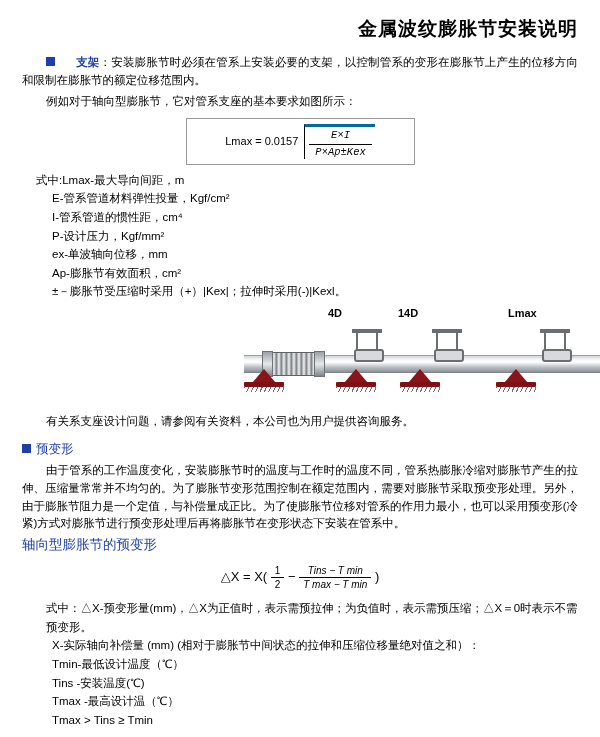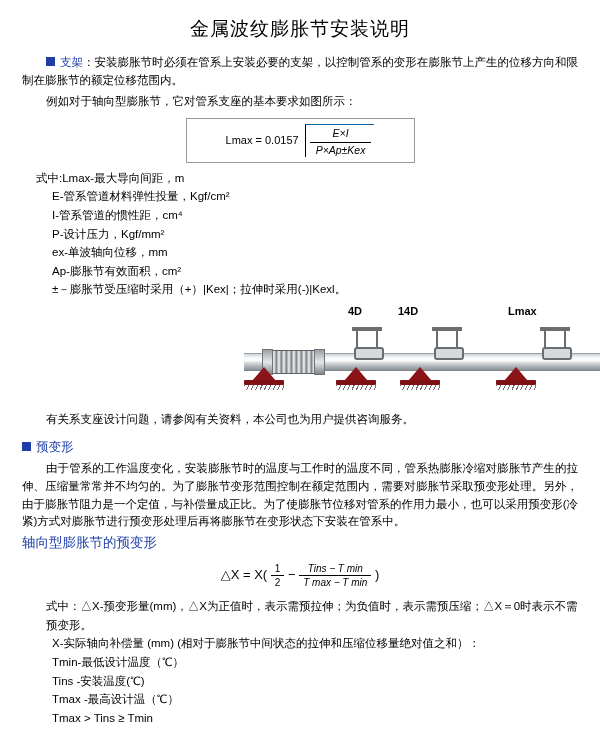--- a/index.html
+++ b/index.html
@@ -12,23 +12,23 @@
     overflow:hidden;
   }
   .page{
     position:relative;
     width:600px;
     height:737px;
     box-sizing:border-box;
     padding:14px 22px 0 22px;
   }
   .title{
-    text-align:center;
+    text-align:right;
     font-size:19px;
-    font-weight:normal;
+    font-weight:bold;
     letter-spacing:1px;
     margin:2px 0 12px 0;
   }
   .sq{
     display:inline-block;
     width:9px;height:9px;
     background:#1f3fa8;
     margin-right:5px;
     vertical-align:middle;
     position:relative;
@@ -42,22 +42,23 @@
   }
   .sec-head .txt{color:#1f3fa8;}
   p{
     margin:0 0 3px 0;
     font-size:11.5px;
     line-height:1.55;
     text-align:justify;
   }
   .indent{text-indent:24px;}
   .inline-head{
-    font-weight:normal;
+    font-weight:bold;
     color:#1f3fa8;
+    margin-left:16px;
   }
   .list{
     margin:4px 0 2px 0;
     font-size:11.5px;
     line-height:1.62;
   }
   .list div{padding-left:30px;}
   .list div.first{padding-left:14px;}
   .formula-box{
     margin:8px auto 6px auto;
@@ -73,24 +74,25 @@
     text-align:center;
     font-style:italic;
     font-size:10.5px;
     line-height:1.25;
   }
   .frac .num{border-bottom:1px solid #000;padding:0 6px 1px 6px;display:block;}
   .frac .den{padding:1px 6px 0 6px;display:block;}
   .sqrt{
     display:inline-block;
     vertical-align:middle;
-    border-top:1px solid #0369a1;
+    border-top:3px solid #0369a1;
     border-left:1px solid #000;
     padding:2px 3px 0 4px;
     margin-left:6px;
+    font-family:Liberation Mono, monospace;
   }
   .lmax-lbl{
     font-weight:normal;
     font-size:11px;
     vertical-align:middle;
   }
   .eqn{
     text-align:center;
     font-size:13px;
     margin:10px 0 8px 0;
@@ -200,21 +202,21 @@
     <div>E-管系管道材料弹性投量，Kgf/cm²</div>
     <div>I-管系管道的惯性距，cm⁴</div>
     <div>P-设计压力，Kgf/mm²</div>
     <div>ex-单波轴向位移，mm</div>
     <div>Ap-膨胀节有效面积，cm²</div>
     <div>±－膨胀节受压缩时采用（+）|Kex|；拉伸时采用(-)|Kexl。</div>
   </div>
 
   <div class="diagram">
     <div class="dim-row">
-      <div class="dimlabel" style="left:36px;">4D</div>
+      <div class="dimlabel" style="left:16px;">4D</div>
       <div class="dimlabel" style="left:86px;">14D</div>
       <div class="dimlabel" style="left:186px;margin-left:10px;">Lmax</div>
     </div>
     <div class="pipe-wrap">
       <div class="pipe"></div>
       <div class="bellow"></div>
       <div class="cap" style="left:18px;"></div>
       <div class="cap" style="left:70px;"></div>
 
       <div class="anchor" style="left:0px;">

